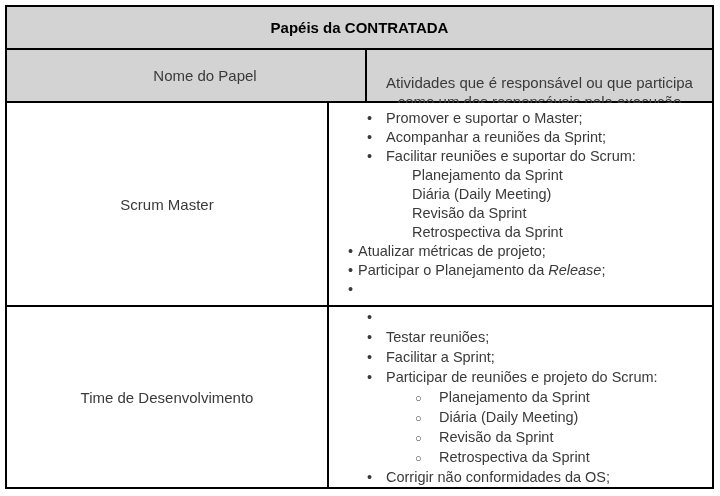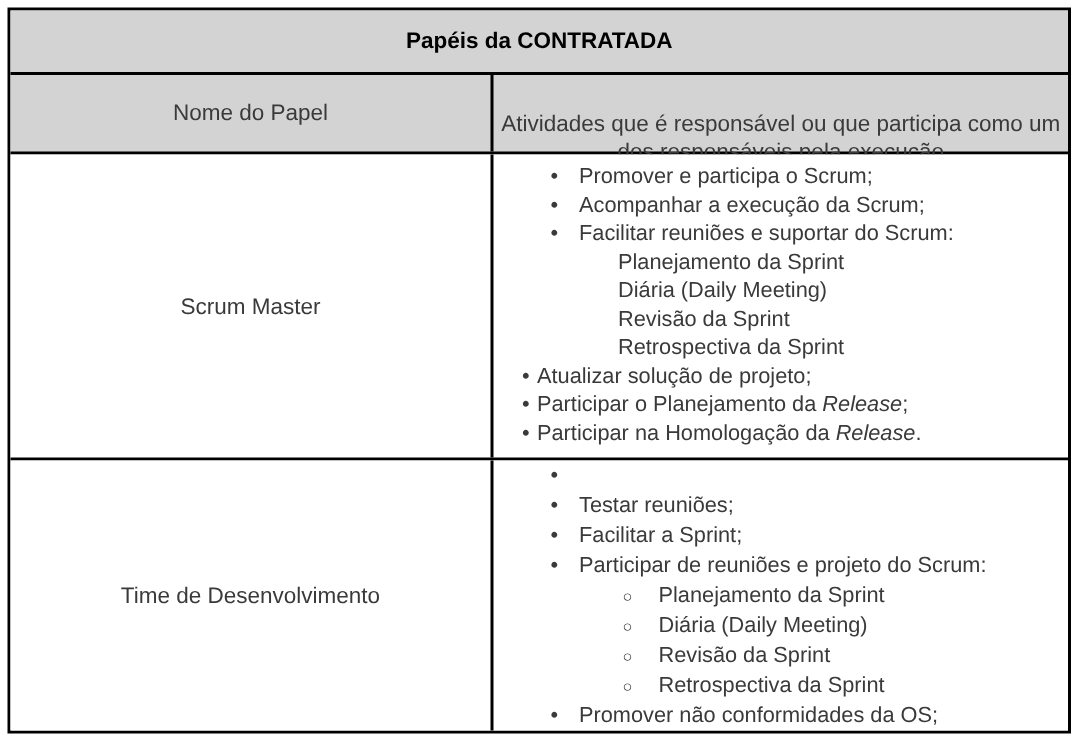--- a/index.html
+++ b/index.html
@@ -27,20 +27,21 @@
     background:var(--header-bg);
     border-bottom:2px solid var(--border);
     display:flex;align-items:center;justify-content:center;
     font-weight:bold;font-size:15px;color:var(--title-text);
   }
   .head-row{
     height:53px;box-sizing:border-box;
     background:var(--header-bg);
     border-bottom:2px solid var(--border);
     display:flex;
+    padding-left:38px;
   }
   .trow{
     box-sizing:border-box;display:flex;background:#ffffff;
   }
   .trow1{height:208px;border-bottom:2px solid var(--border);}
   .trow2{flex:1;}
   .c1{
     width:322px;box-sizing:border-box;
     border-right:2px solid var(--border);
     display:flex;align-items:center;justify-content:center;
@@ -85,53 +86,52 @@
     </div>
   </div>
 
   <div class="trow trow1">
     <div class="c1">
       <span>Scrum Master</span>
     </div>
     <div class="acts">
         <div class="line bullet">
           <span class="b">•</span>
-          <span class="t">Promover e participa o Scrum;</span>
+          <span class="t">Promover e suportar o Master;</span>
         </div>
         <div class="line bullet">
           <span class="b">•</span>
-          <span class="t">Acompanhar a execução da Scrum;</span>
+          <span class="t">Acompanhar a reuniões da Sprint;</span>
         </div>
         <div class="line bullet">
           <span class="b">•</span>
           <span class="t">Facilitar reuniões e suportar do Scrum:</span>
         </div>
         <div class="line plain">
           <span class="t">Planejamento da Sprint</span>
         </div>
         <div class="line plain">
           <span class="t">Diária (Daily Meeting)</span>
         </div>
         <div class="line plain">
           <span class="t">Revisão da Sprint</span>
         </div>
         <div class="line plain">
           <span class="t">Retrospectiva da Sprint</span>
         </div>
         <div class="line tight">
           <span class="b">•</span>
-          <span class="t">Atualizar solução de projeto;</span>
+          <span class="t">Atualizar métricas de projeto;</span>
         </div>
         <div class="line tight">
           <span class="b">•</span>
           <span class="t">Participar o Planejamento da <i>Release</i>;</span>
         </div>
         <div class="line tight">
           <span class="b">•</span>
-          <span class="t">Participar na Homologação da <i>Release</i>.</span>
         </div>
       </div>
   </div>
 
   <div class="trow trow2">
     <div class="c1">
       <span>Time de Desenvolvimento</span>
     </div>
     <div class="acts">
         <div class="line bullet">
@@ -160,18 +160,18 @@
         <div class="line circle">
           <span class="b">○</span>
           <span class="t">Revisão da Sprint</span>
         </div>
         <div class="line circle">
           <span class="b">○</span>
           <span class="t">Retrospectiva da Sprint</span>
         </div>
         <div class="line bullet">
           <span class="b">•</span>
-          <span class="t">Promover não conformidades da OS;</span>
+          <span class="t">Corrigir não conformidades da OS;</span>
         </div>
       </div>
   </div>
 
 </div>
 
 </body></html>

